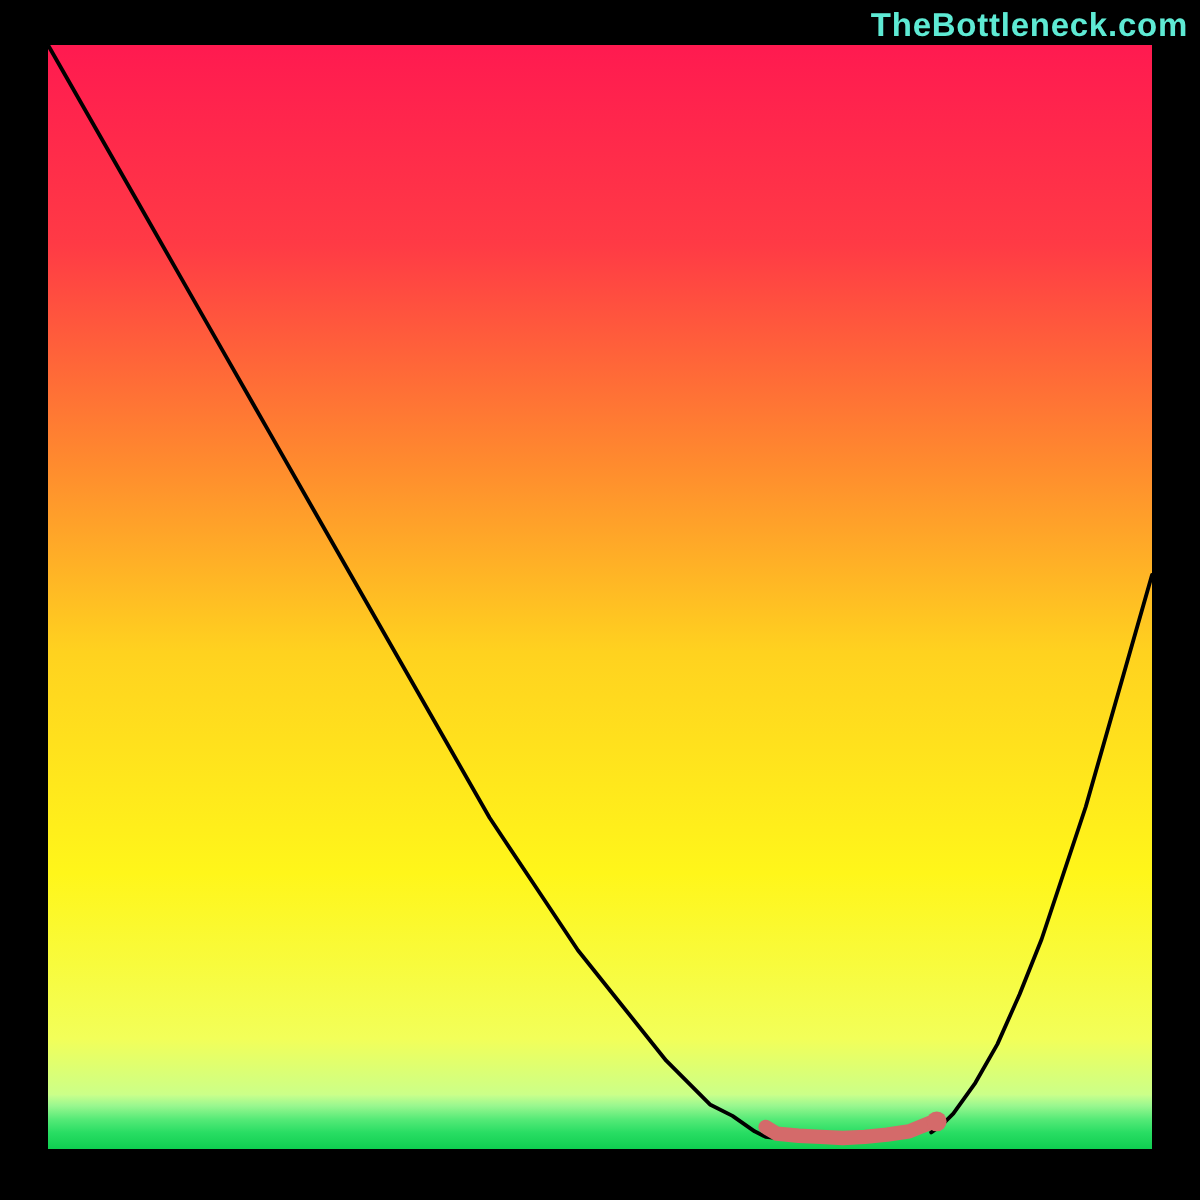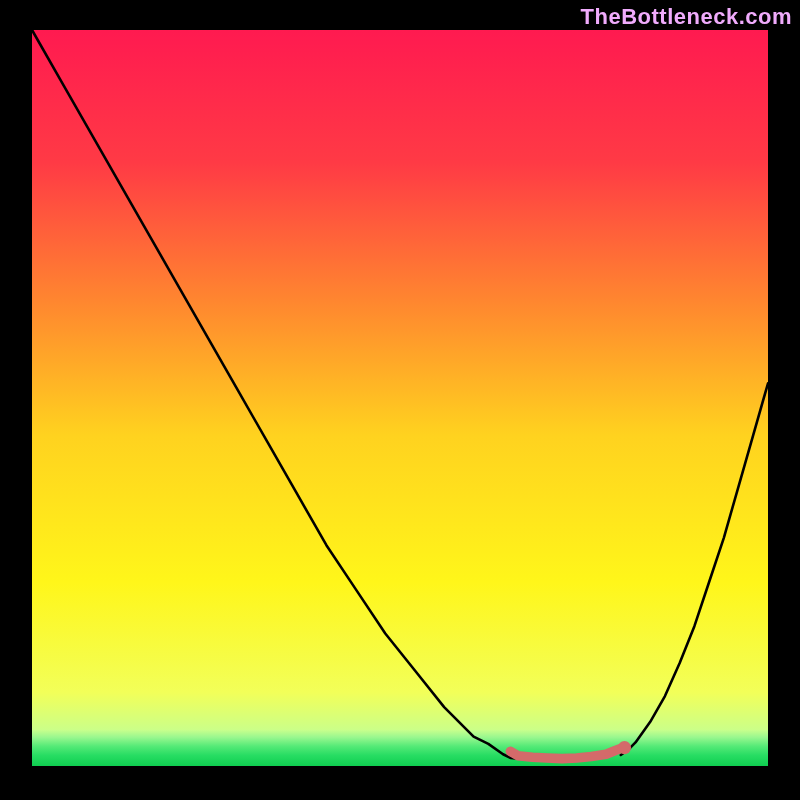--- a/index.html
+++ b/index.html
@@ -14,21 +14,21 @@
   .frame {
     position: relative;
     width: 800px;
     height: 800px;
     background: #000;
   }
   .watermark {
     position: absolute;
     top: 4px;
     right: 8px;
-    color: #f0abfc;
+    color: #5eead4;
     font-size: 22px;
     font-weight: 600;
     letter-spacing: 0.5px;
     z-index: 10;
   }
   .plot-outer {
     position: absolute;
     left: 32px;
     top: 30px;
     width: 736px;

